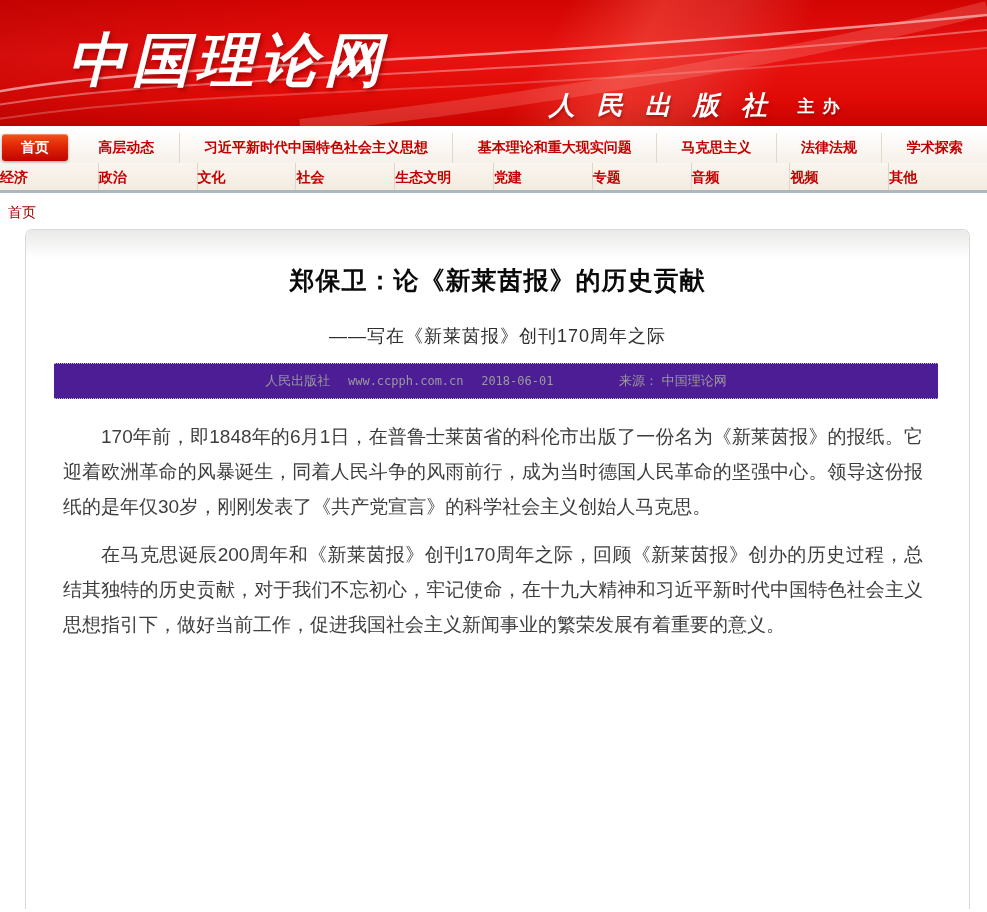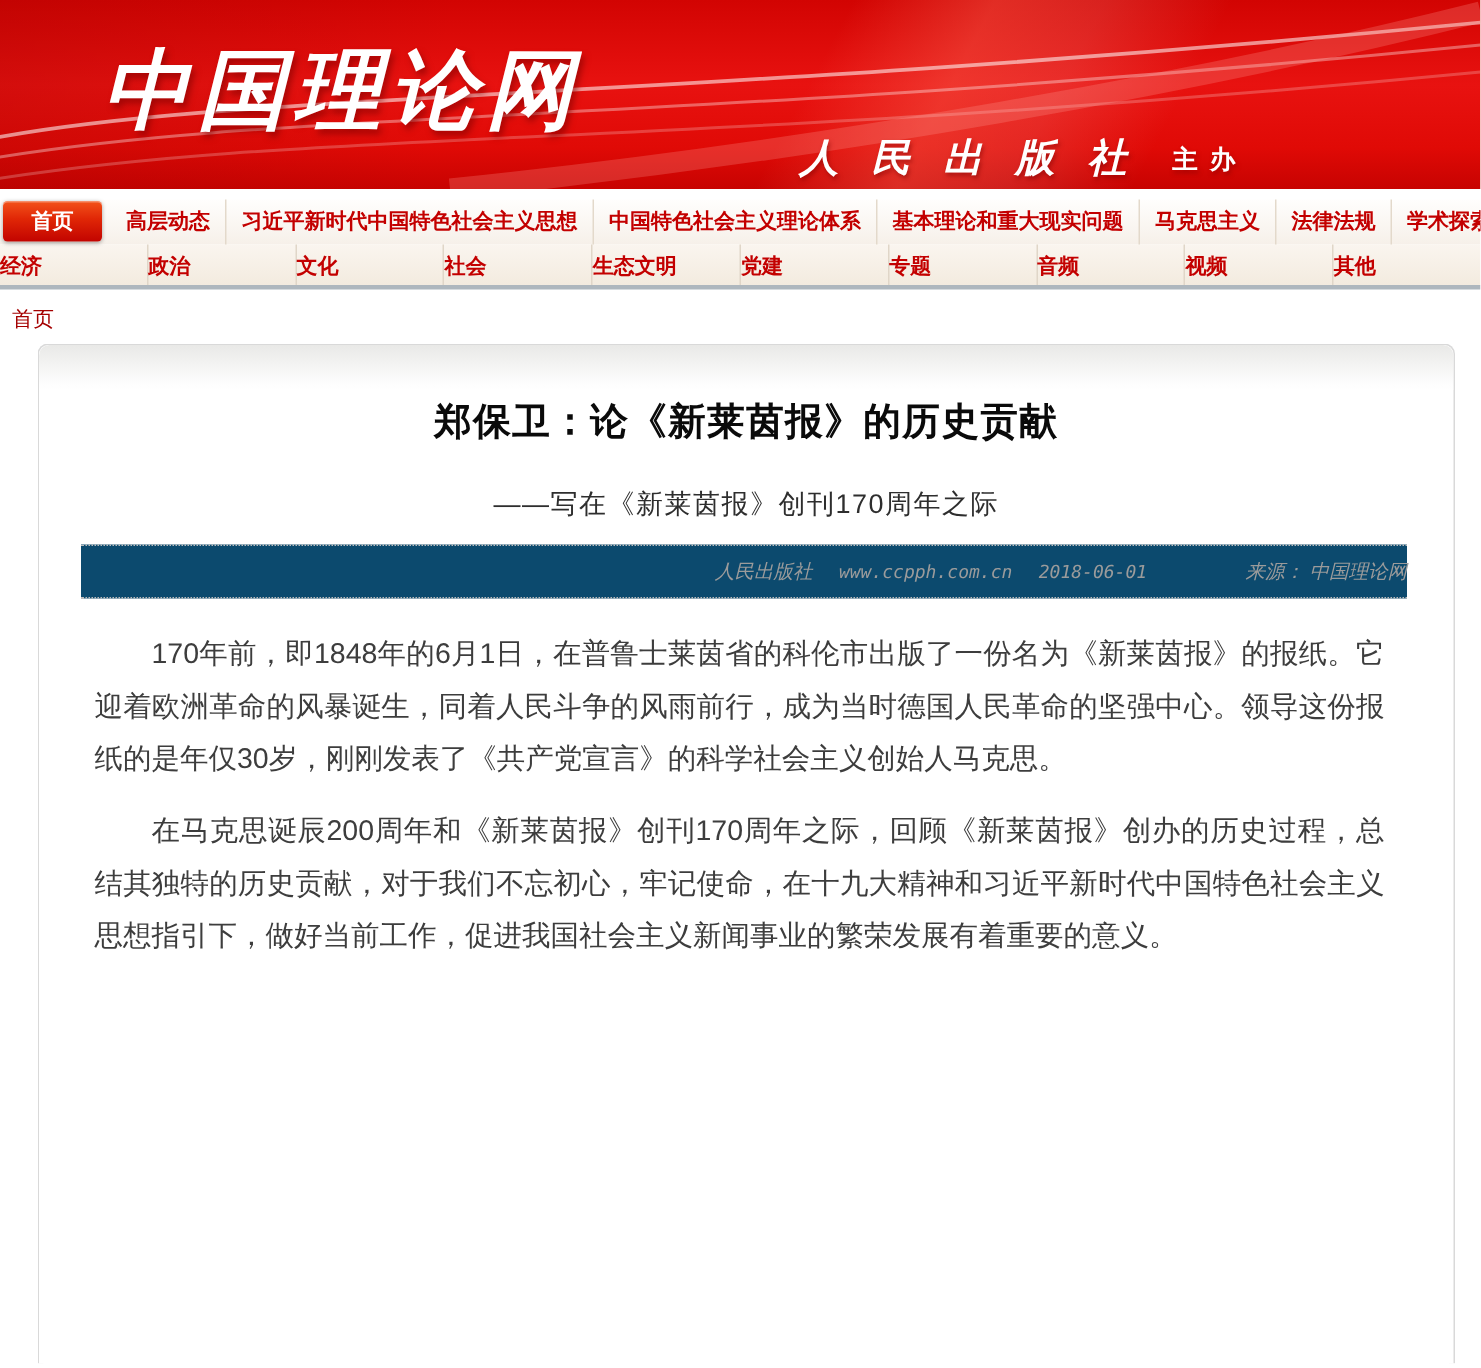--- a/index.html
+++ b/index.html
@@ -20,21 +20,21 @@
     overflow: hidden;
   }
   .banner svg.swoosh { position: absolute; left: 0; bottom: 0; width: 987px; height: 126px; }
   .logo {
     position: absolute; left: 68px; top: 22px;
     color: #ffffff; font-size: 58px; font-weight: bold; font-style: italic;
     letter-spacing: 6px; text-shadow: 2px 3px 4px rgba(120,0,0,0.55);
     cursor: pointer;
   }
   .publisher {
-    position: absolute; left: 533px; top: 88px;
+    position: absolute; left: 549px; top: 88px;
     color: #ffffff; text-shadow: 1px 2px 3px rgba(120,0,0,0.5);
     white-space: nowrap;
   }
   .publisher .pub-name { font-size: 26px; font-style: italic; font-weight: bold; letter-spacing: 22px; }
   .publisher .pub-suffix { font-size: 17px; font-weight: bold; letter-spacing: 8px; margin-left: 4px; vertical-align: 2px; }
 
   .banner-gap { height: 7px; background: #ffffff; }
 
   
   .nav1 {
@@ -91,23 +91,23 @@
   .art-title {
     text-align: center; font-size: 25px; font-weight: bold; color: #0a0a0a;
     letter-spacing: 1px; margin-top: 4px;
   }
   .art-subtitle {
     text-align: center; font-size: 18px; color: #2e2e2e;
     letter-spacing: 1px; margin-top: 27px;
   }
   .meta-bar {
     margin: 15px 31px 0 28px; padding: 8px 0;
-    background: #0c4a6e;
+    background: #4c1d95;
     border-top: 1px dotted #bcbcbc; border-bottom: 1px dotted #bcbcbc;
-    text-align: right; color: #9b9b9b; font-size: 13px; white-space: nowrap; font-style: italic;
+    text-align: center; color: #9b9b9b; font-size: 13px; white-space: nowrap;
   }
   .meta-bar .m-src { margin-right: 14px; }
   .meta-bar .m-url { font-family: "DejaVu Sans Mono", monospace; font-size: 12px; margin-right: 14px; }
   .meta-bar .m-date { font-family: "DejaVu Sans Mono", monospace; font-size: 12px; margin-right: 62px; }
 
   .art-body {
     padding: 20px 46px 30px 37px;
     font-size: 19px; line-height: 35px; color: #3d3d3d;
     text-align: justify;
   }
@@ -129,21 +129,20 @@
     <span class="pub-name">人民出版社</span>
     <span class="pub-suffix">主办</span>
   </div>
 </div>
 <div class="banner-gap"></div>
 
 <div class="nav1">
   <a class="active">首页</a>
   <a>高层动态</a>
   <a>习近平新时代中国特色社会主义思想</a>
-  <a>中国特色社会主义理论体系</a>
   <a>基本理论和重大现实问题</a>
   <a>马克思主义</a>
   <a>法律法规</a>
   <a>学术探索</a>
 
 </div>
 
 <div class="nav2">
   <a>经济</a>
   <a>政治</a>

